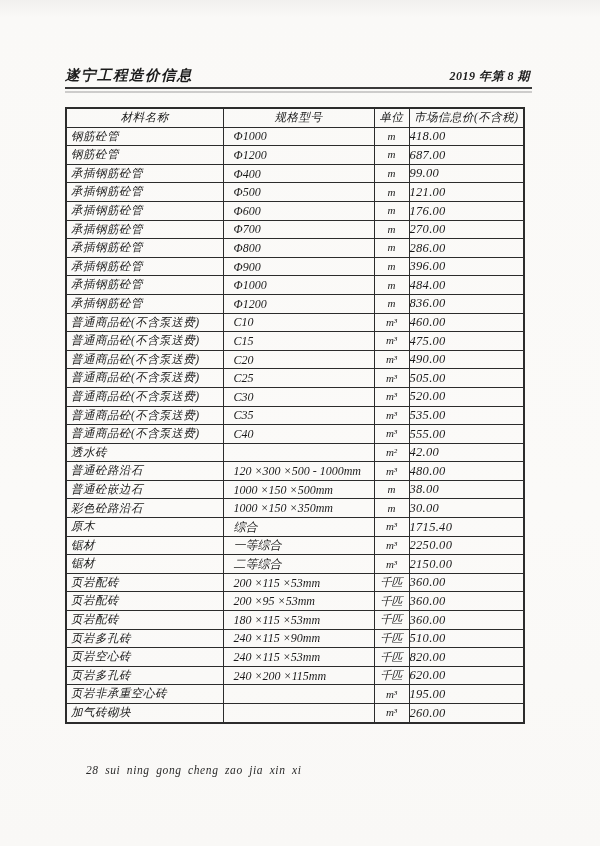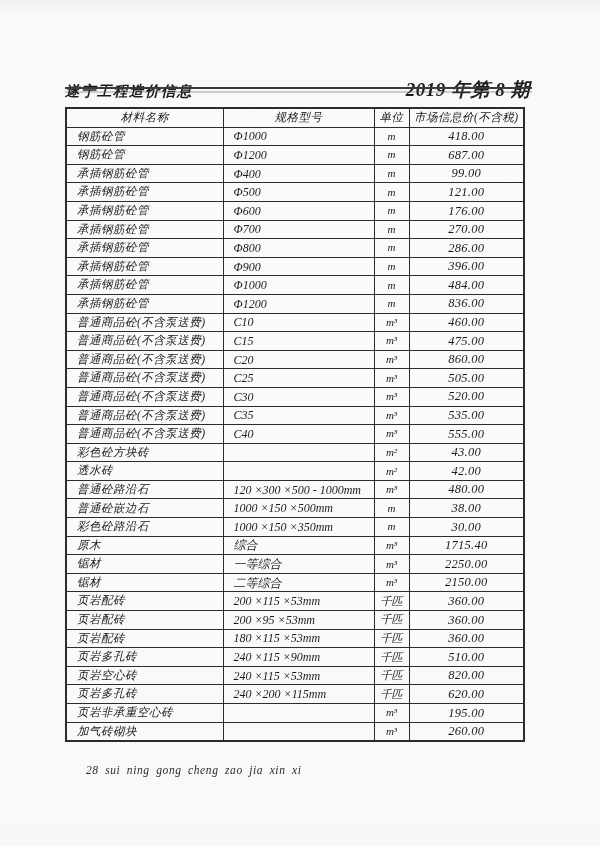--- a/index.html
+++ b/index.html
@@ -27,24 +27,23 @@
     display: flex;
     justify-content: space-between;
     align-items: baseline;
   }
   .journal-title {
     font-size: 14.5px;
     font-weight: bold;
     letter-spacing: 1.5px;
   }
   .issue-label {
-    font-size: 19px;
+    font-size: 12px;
     font-weight: bold;
     letter-spacing: 0.5px;
-    margin-top: 11px;
   }
   .header-rule {
     position: absolute;
     left: 65px;
     right: 68px;
     top: 87px;
     height: 2px;
     background: #3a3a3a;
     box-shadow: 0 4px 0 rgba(90, 90, 90, 0.28);
   }
@@ -66,34 +65,33 @@
     white-space: nowrap;
     overflow: hidden;
     font-weight: normal;
   }
   .price-table thead th {
     text-align: center;
     letter-spacing: 0.5px;
   }
   .price-table td:nth-child(1) {
     text-align: left;
-    padding-left: 10px;
+    padding-left: 4px;
     letter-spacing: 0.5px;
   }
   .price-table td:nth-child(2) {
     text-align: left;
     padding-left: 10px;
     font-size: 12px;
   }
   .price-table td:nth-child(3) {
     text-align: center;
     font-size: 11px;
   }
   .price-table td:nth-child(4) {
-    text-align: center;
     font-size: 12.5px;
     letter-spacing: 0.3px;
   }
   .page-footer {
     position: absolute;
     left: 86px;
     top: 764px;
     font-size: 11.5px;
     letter-spacing: 0.6px;
     word-spacing: 3px;
@@ -197,21 +195,21 @@
         <tr>
           <td>普通商品砼(不含泵送费)</td>
           <td>C15</td>
           <td>m³</td>
           <td>475.00</td>
         </tr>
         <tr>
           <td>普通商品砼(不含泵送费)</td>
           <td>C20</td>
           <td>m³</td>
-          <td>860.00</td>
+          <td>490.00</td>
         </tr>
         <tr>
           <td>普通商品砼(不含泵送费)</td>
           <td>C25</td>
           <td>m³</td>
           <td>505.00</td>
         </tr>
         <tr>
           <td>普通商品砼(不含泵送费)</td>
           <td>C30</td>
@@ -222,26 +220,20 @@
           <td>普通商品砼(不含泵送费)</td>
           <td>C35</td>
           <td>m³</td>
           <td>535.00</td>
         </tr>
         <tr>
           <td>普通商品砼(不含泵送费)</td>
           <td>C40</td>
           <td>m³</td>
           <td>555.00</td>
-        </tr>
-        <tr>
-          <td>彩色砼方块砖</td>
-          <td></td>
-          <td>m²</td>
-          <td>43.00</td>
         </tr>
         <tr>
           <td>透水砖</td>
           <td></td>
           <td>m²</td>
           <td>42.00</td>
         </tr>
         <tr>
           <td>普通砼路沿石</td>
           <td>120 ×300 ×500 - 1000mm</td>

